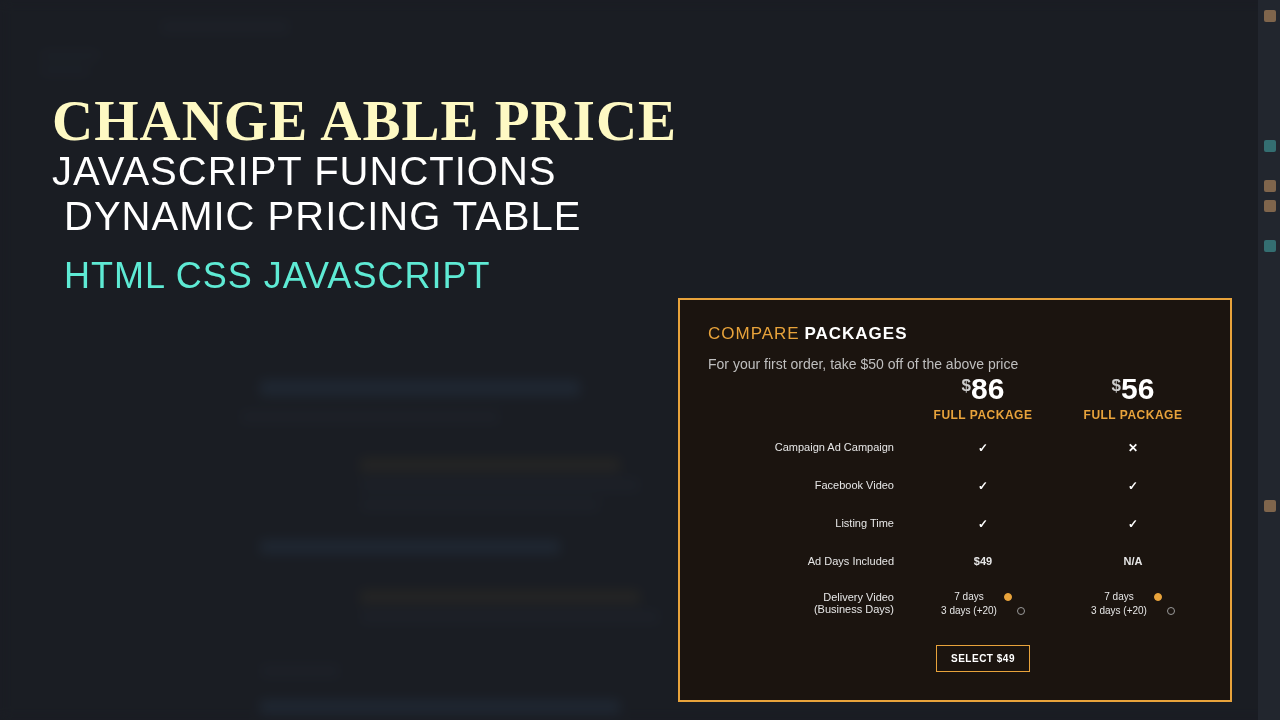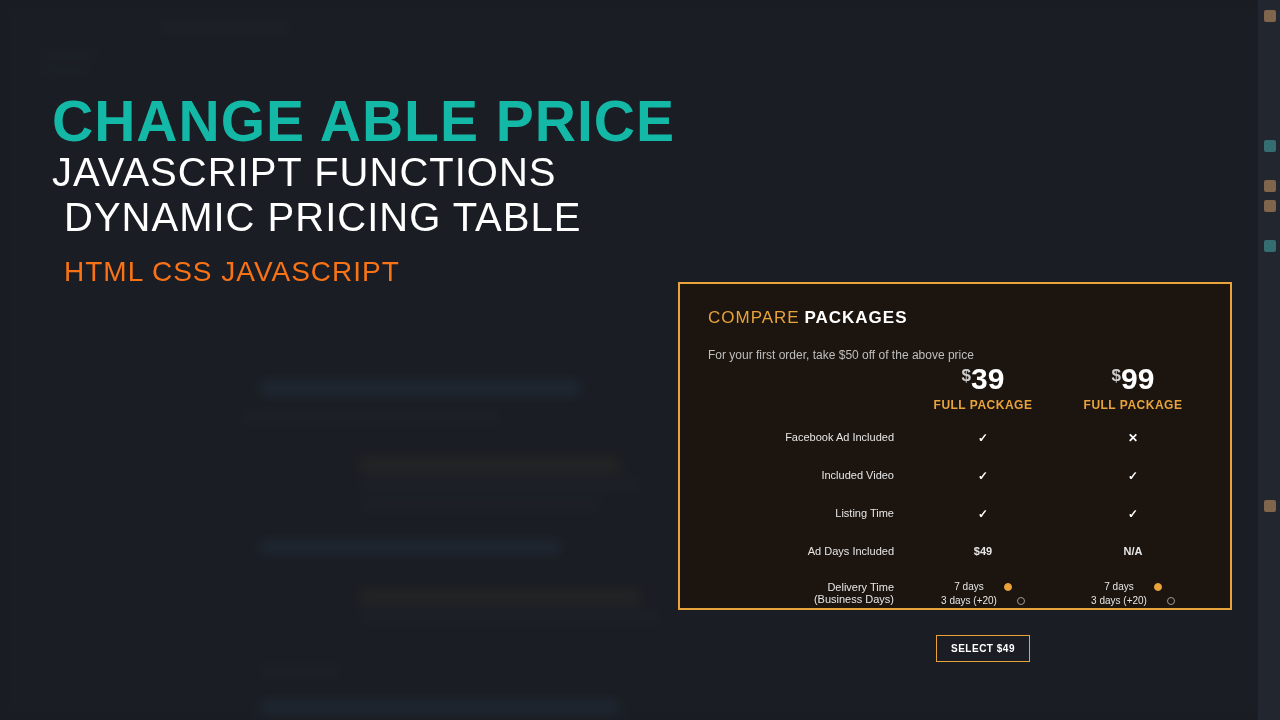--- a/index.html
+++ b/index.html
@@ -23,68 +23,69 @@
   border-radius: 4px;
   background: #2a3240;
   opacity: 0.35;
 }
 .headlines {
   position: absolute;
   top: 88px;
   left: 52px;
 }
 .h1 {
-  color: #14b8a6;
+  color: #fef9c3;
   font-weight: 800;
   font-size: 57px;
   letter-spacing: 1px;
+  font-family: Liberation Serif, serif;
 }
 .h2 {
   color: #ffffff;
   font-weight: 400;
   font-size: 40px;
   letter-spacing: 1px;
   margin-top: -4px;
 }
 .h3 {
   color: #ffffff;
   font-weight: 400;
   font-size: 40px;
   letter-spacing: 1px;
   margin-left: 12px;
 }
 .h4 {
-  color: #f97316;
-  font-weight: 400;
-  font-size: 28px;
+  color: #5eead4;
+  font-weight: 400;
+  font-size: 36px;
   letter-spacing: 1px;
   margin-top: 16px;
   margin-left: 12px;
 }
 .pricing-panel {
   position: absolute;
-  top: 282px;
+  top: 298px;
   left: 678px;
   width: 554px;
-  height: 328px;
+  height: 404px;
   background: #1b140f;
   border: 2px solid #e8a33b;
   padding: 24px 12px 22px 28px;
   color: #e6e6e6;
 }
 .panel-title {
   font-size: 17px;
   font-weight: 400;
 }
 .panel-title .accent { color: #e8a33b; letter-spacing: 1px; }
 .panel-title .bold { font-weight: 700; letter-spacing: 1px; color: #fff; }
 .panel-sub {
-  font-size: 12px;
+  font-size: 14px;
   color: #bfbfbf;
-  margin-top: 20px;
+  margin-top: 12px;
 }
 .grid {
   display: grid;
   grid-template-columns: 200px 150px 150px;
   text-align: center;
   margin-top: 14px;
 }
 .price-row { margin-top: 0; }
 .price {
   font-size: 30px;
@@ -179,52 +180,52 @@
 <div class="pricing-panel">
   <div class="panel-title">
     <span class="accent">COMPARE</span>
     <span class="bold">PACKAGES</span>
   </div>
   <div class="panel-sub">For your first order, take $50 off of the above price</div>
 
   <div class="grid price-row">
     <div></div>
     <div>
-      <div class="price"><span class="cur">$</span><span>39</span></div>
+      <div class="price"><span class="cur">$</span><span>86</span></div>
       <div class="plan-label">FULL PACKAGE</div>
     </div>
     <div>
-      <div class="price"><span class="cur">$</span><span>99</span></div>
+      <div class="price"><span class="cur">$</span><span>56</span></div>
       <div class="plan-label">FULL PACKAGE</div>
     </div>
   </div>
 
   <div class="grid feature-row">
-    <div class="feature-label">Facebook Ad Included</div>
+    <div class="feature-label">Campaign Ad Campaign</div>
     <div class="check">✓</div>
     <div class="cross">✕</div>
   </div>
   <div class="grid feature-row">
-    <div class="feature-label">Included Video</div>
+    <div class="feature-label">Facebook Video</div>
     <div class="check">✓</div>
     <div class="check">✓</div>
   </div>
   <div class="grid feature-row">
     <div class="feature-label">Listing Time</div>
     <div class="check">✓</div>
     <div class="check">✓</div>
   </div>
   <div class="grid feature-row">
     <div class="feature-label">Ad Days Included</div>
     <div class="value">$49</div>
     <div class="value">N/A</div>
   </div>
   <div class="grid feature-row">
     <div class="feature-label">
-      <div>Delivery Time</div>
+      <div>Delivery Video</div>
       <div>(Business Days)</div>
     </div>
     <div class="delivery-stack">
       <div class="delivery-opt">
         <span>7 days</span>
           <span class="radio on"></span>
       </div>
       <div class="delivery-opt">
         <span>3 days (+20)</span>
           <span class="radio"></span>

